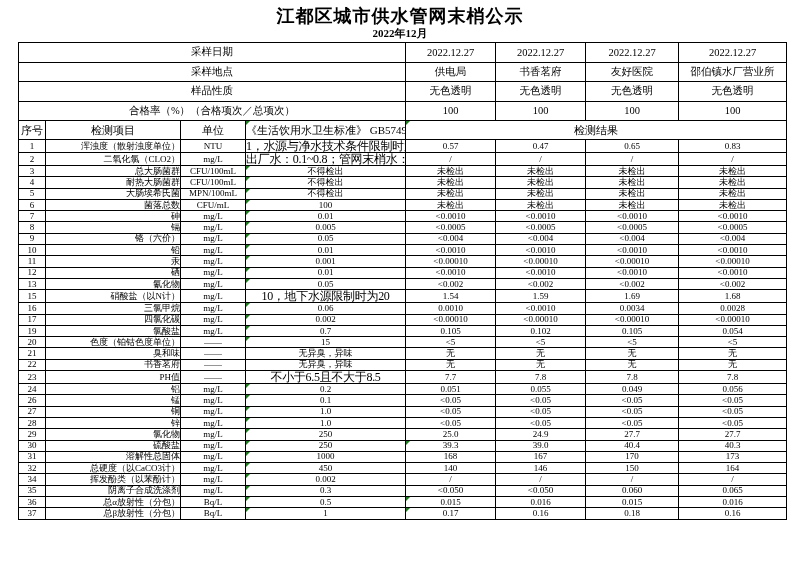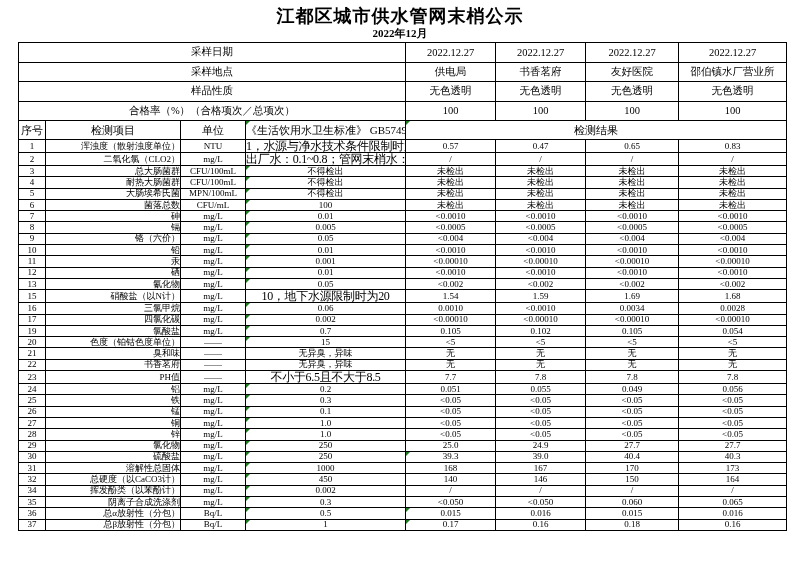--- a/index.html
+++ b/index.html
@@ -308,30 +308,20 @@
         <td class="no">24</td>
         <td class="item">铝</td>
         <td class="unit">mg/L</td>
         <td class="std note">0.2</td>
         <td class="val">0.051</td>
         <td class="val">0.055</td>
         <td class="val">0.049</td>
         <td class="val">0.056</td>
       </tr>
       <tr class="data">
-        <td class="no">25</td>
-        <td class="item">铁</td>
-        <td class="unit">mg/L</td>
-        <td class="std note">0.3</td>
-        <td class="val">&lt;0.05</td>
-        <td class="val">&lt;0.05</td>
-        <td class="val">&lt;0.05</td>
-        <td class="val">&lt;0.05</td>
-      </tr>
-      <tr class="data">
         <td class="no">26</td>
         <td class="item">锰</td>
         <td class="unit">mg/L</td>
         <td class="std note">0.1</td>
         <td class="val">&lt;0.05</td>
         <td class="val">&lt;0.05</td>
         <td class="val">&lt;0.05</td>
         <td class="val">&lt;0.05</td>
       </tr>
       <tr class="data">

